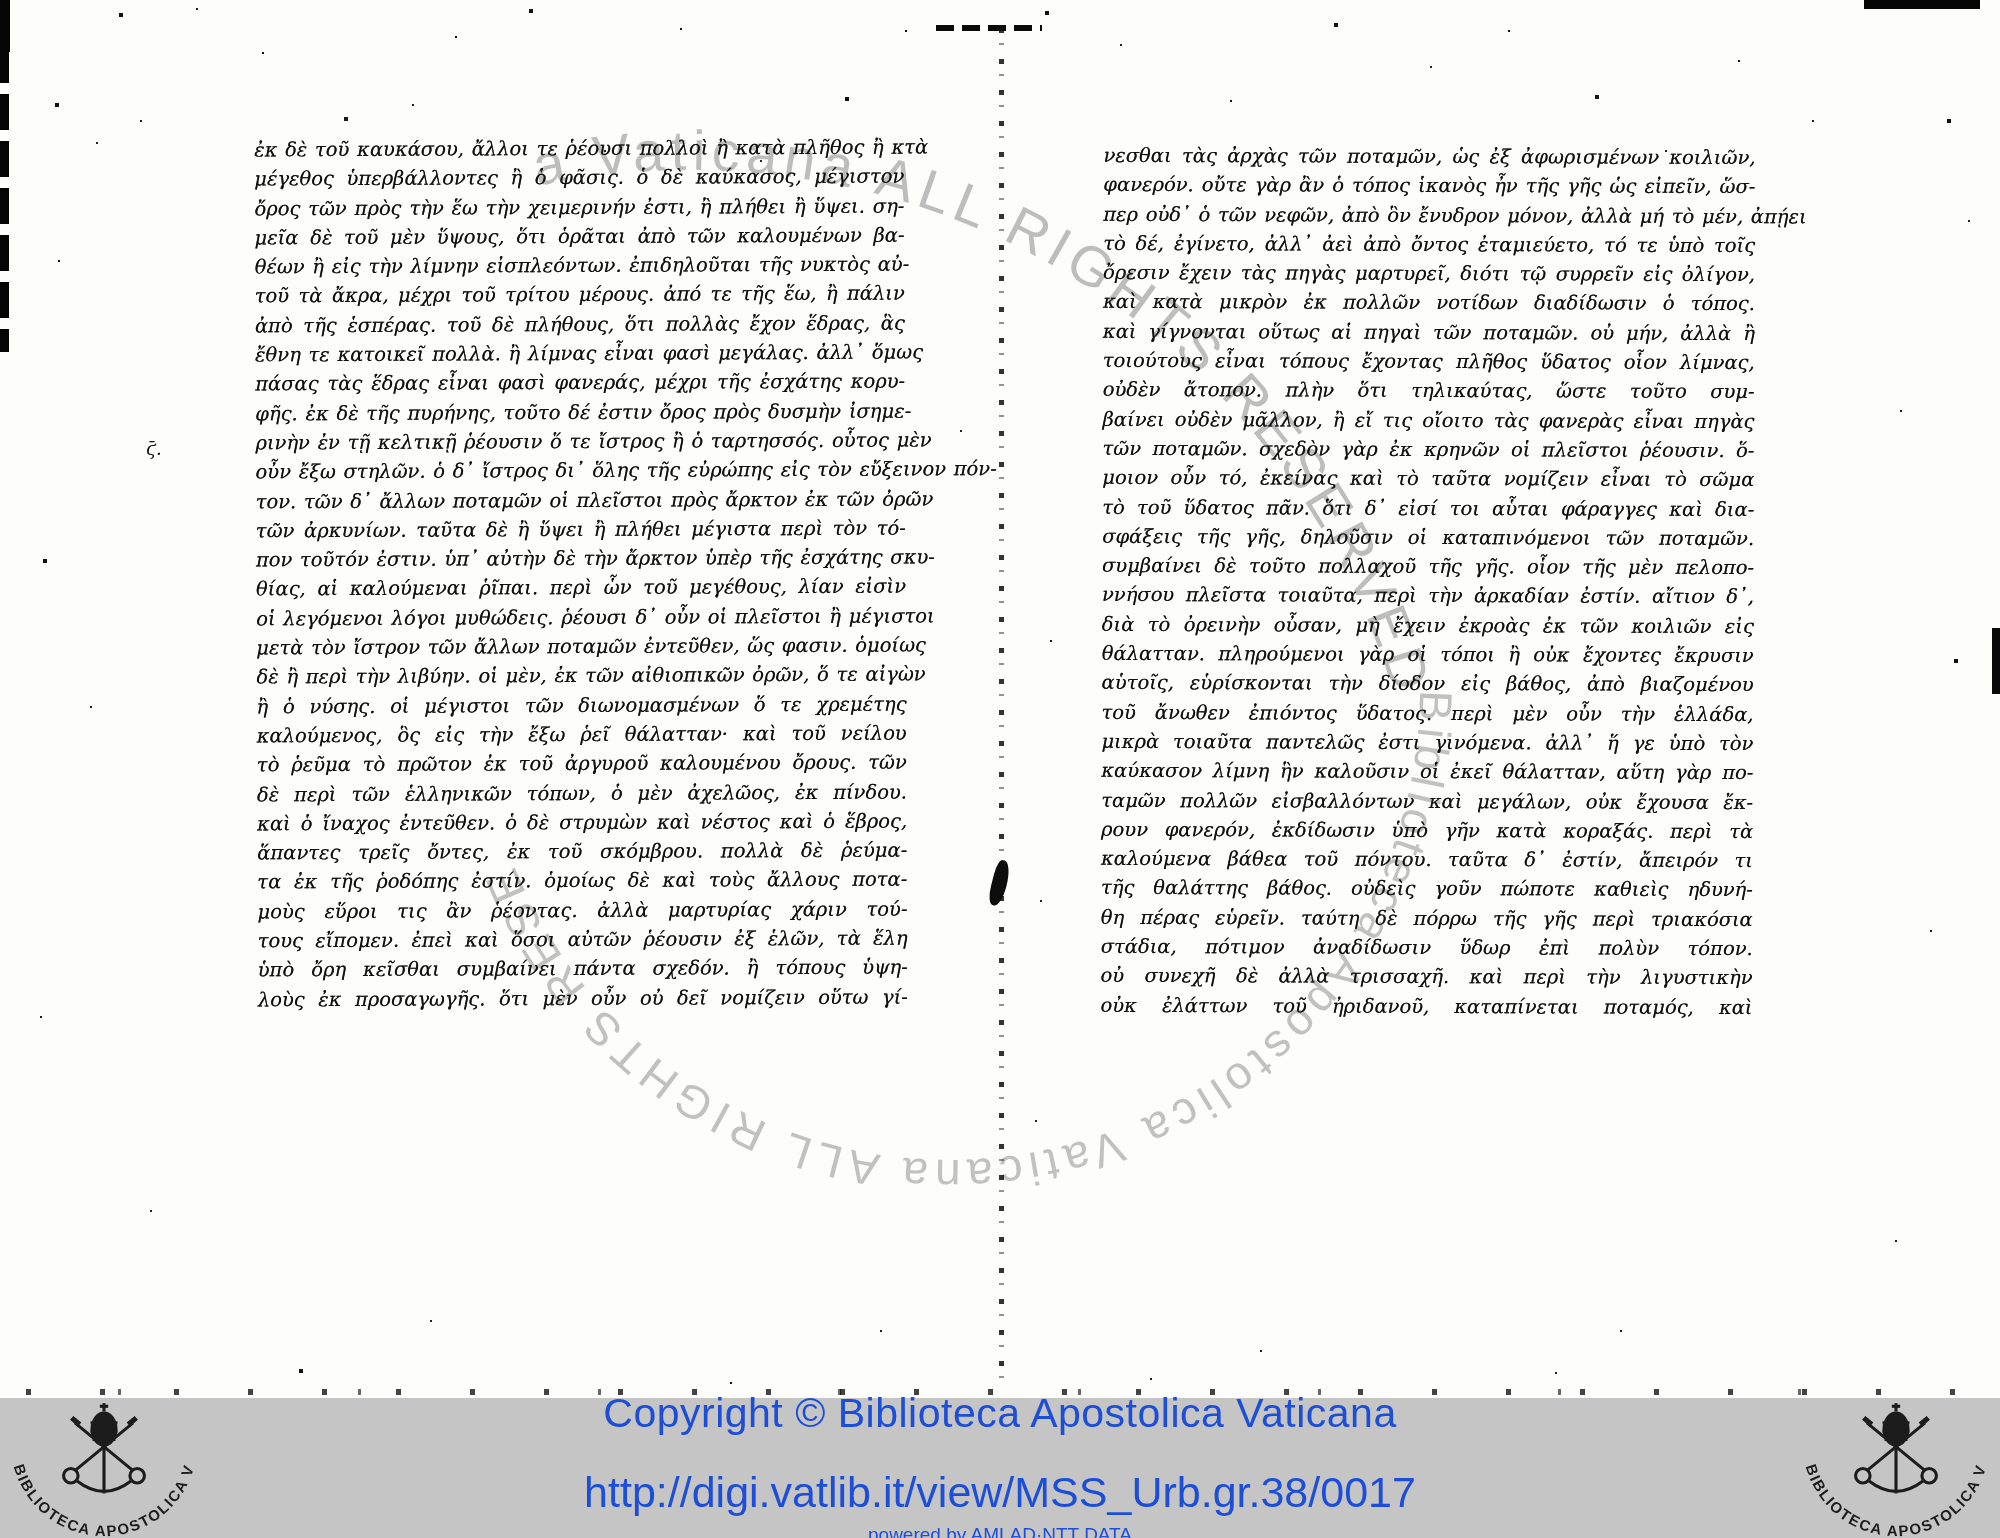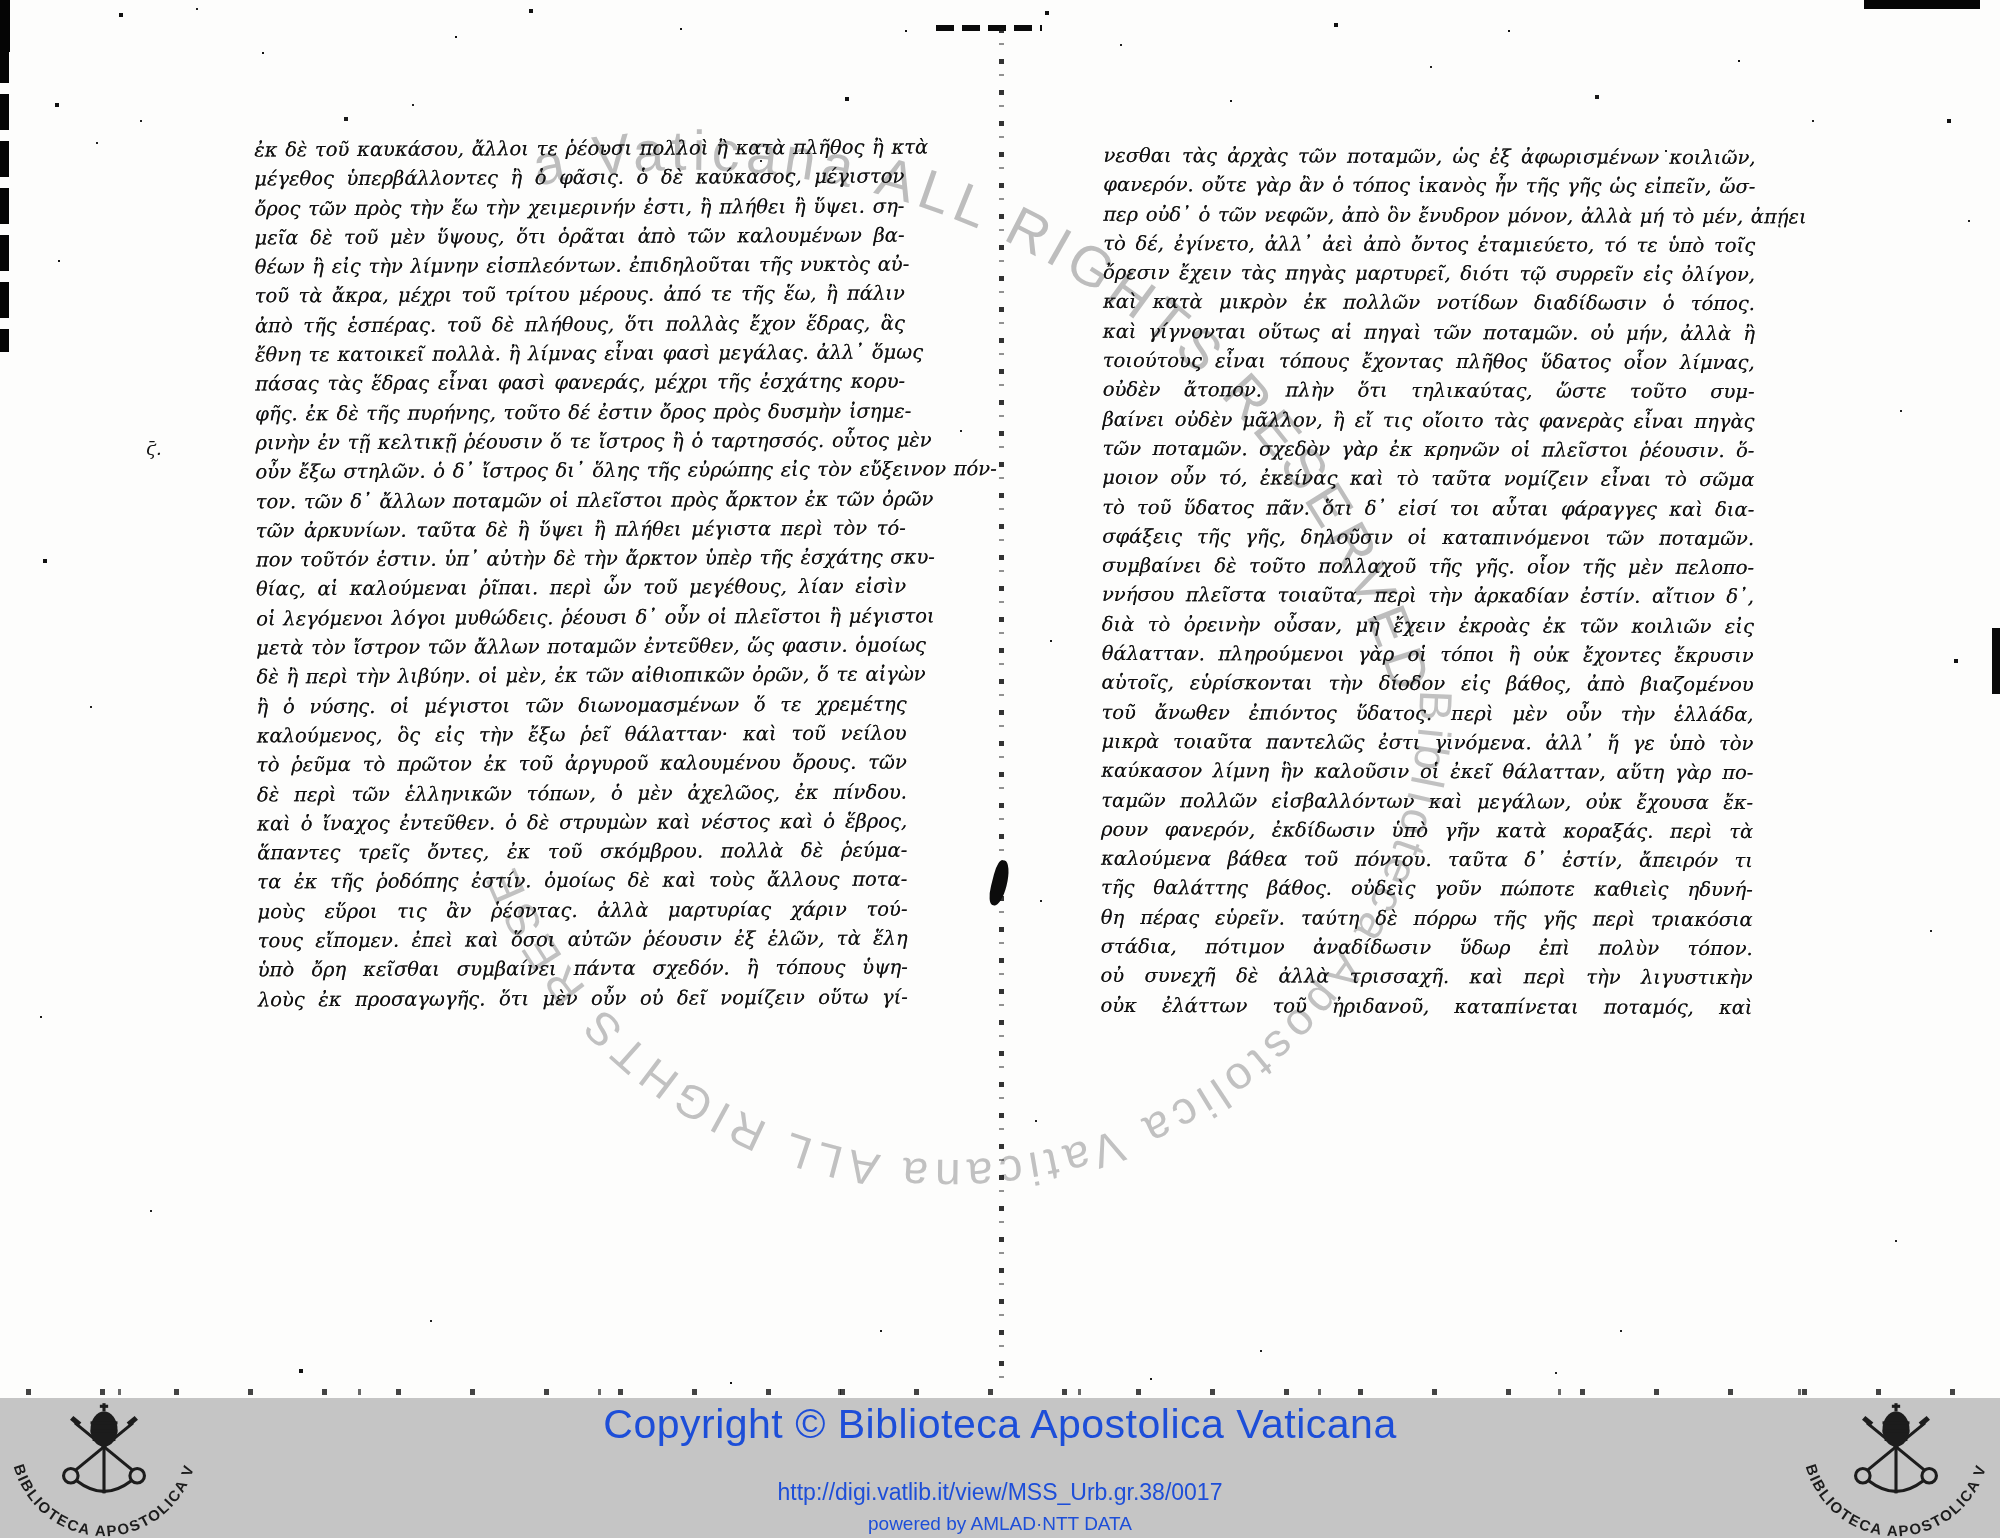--- a/index.html
+++ b/index.html
@@ -53,21 +53,21 @@
     text-shadow:0 0 .4px rgba(0,0,0,.65);}
   .margin-note{position:absolute;left:146px;top:438px;color:#101010;
     font-family:"DejaVu Serif",serif;font-style:italic;font-size:18px;}
   
   .footer{position:absolute;left:0;top:1398px;width:2000px;height:140px;background:#c5c5c5;
     display:flex;align-items:center;justify-content:space-between;}
   .footer-logo{flex:0 0 auto;}
   .footer-center{flex:1 1 auto;display:flex;flex-direction:column;align-items:center;
     justify-content:center;gap:7px;color:#1d4ed8;}
   .footer-line1{font-size:41px;letter-spacing:.5px;}
-  .footer-line2{font-size:23px;margin-top:24px;}
+  .footer-line2{font-size:43px;margin-top:24px;}
   .footer-line3{font-size:19px;}
   .logo-arc-text{font-family:"Liberation Sans",sans-serif;font-size:14.5px;letter-spacing:1.6px;
     font-weight:bold;fill:#1c1c1c;}
   .emblem{stroke:#1c1c1c;fill:none;stroke-width:3;}
   .emblem-fill{fill:#1c1c1c;stroke:none;}
 </style>
 </head>
 <body>
 
 <svg class="stamp-svg" width="2000" height="1538" viewBox="0 0 2000 1538">

